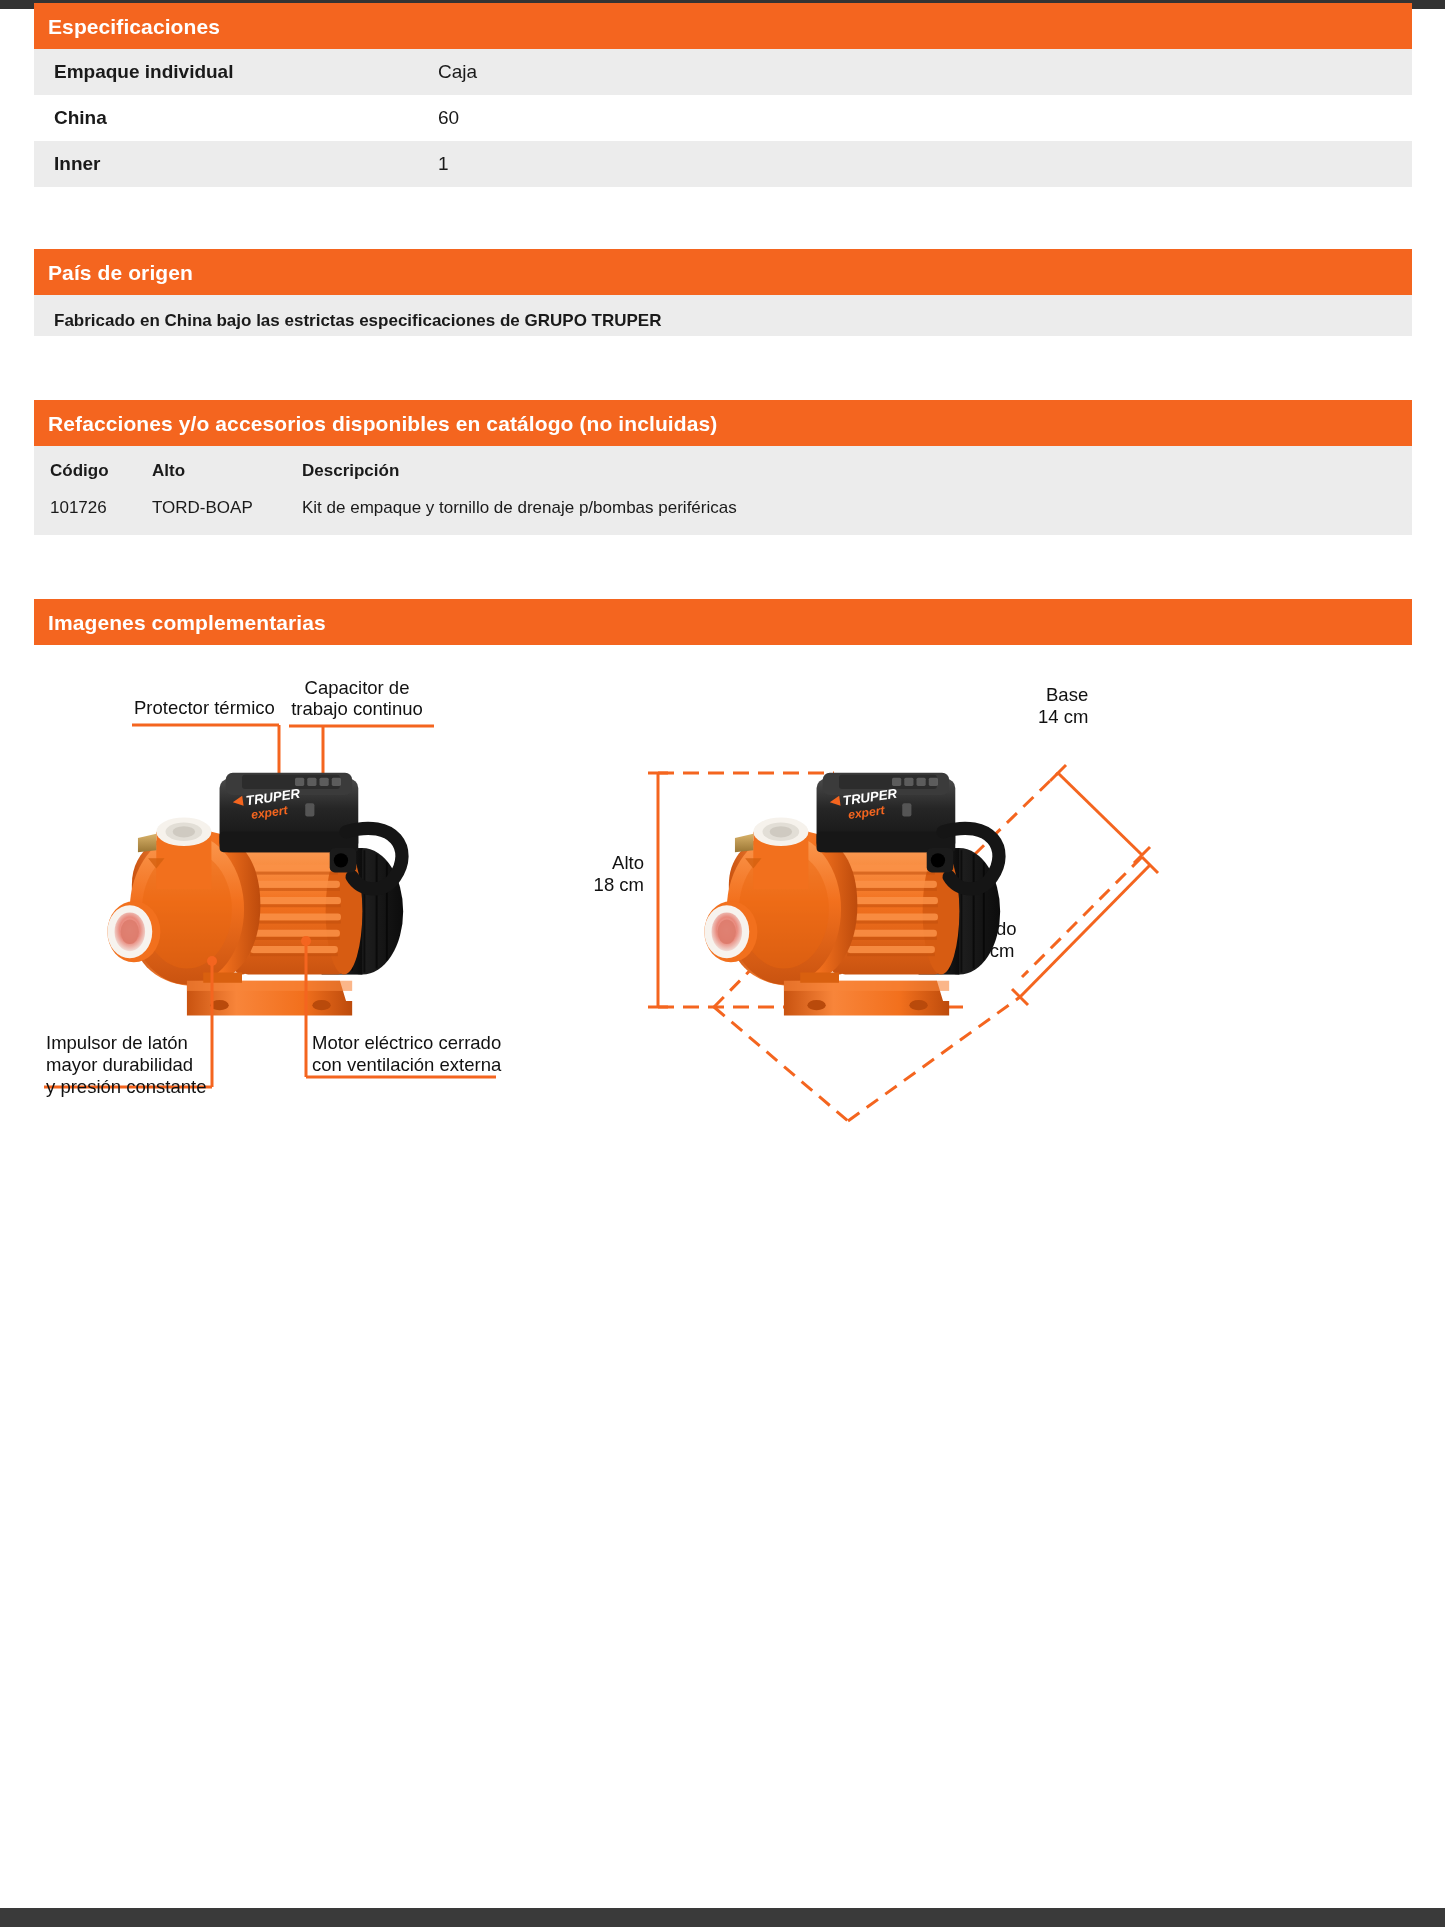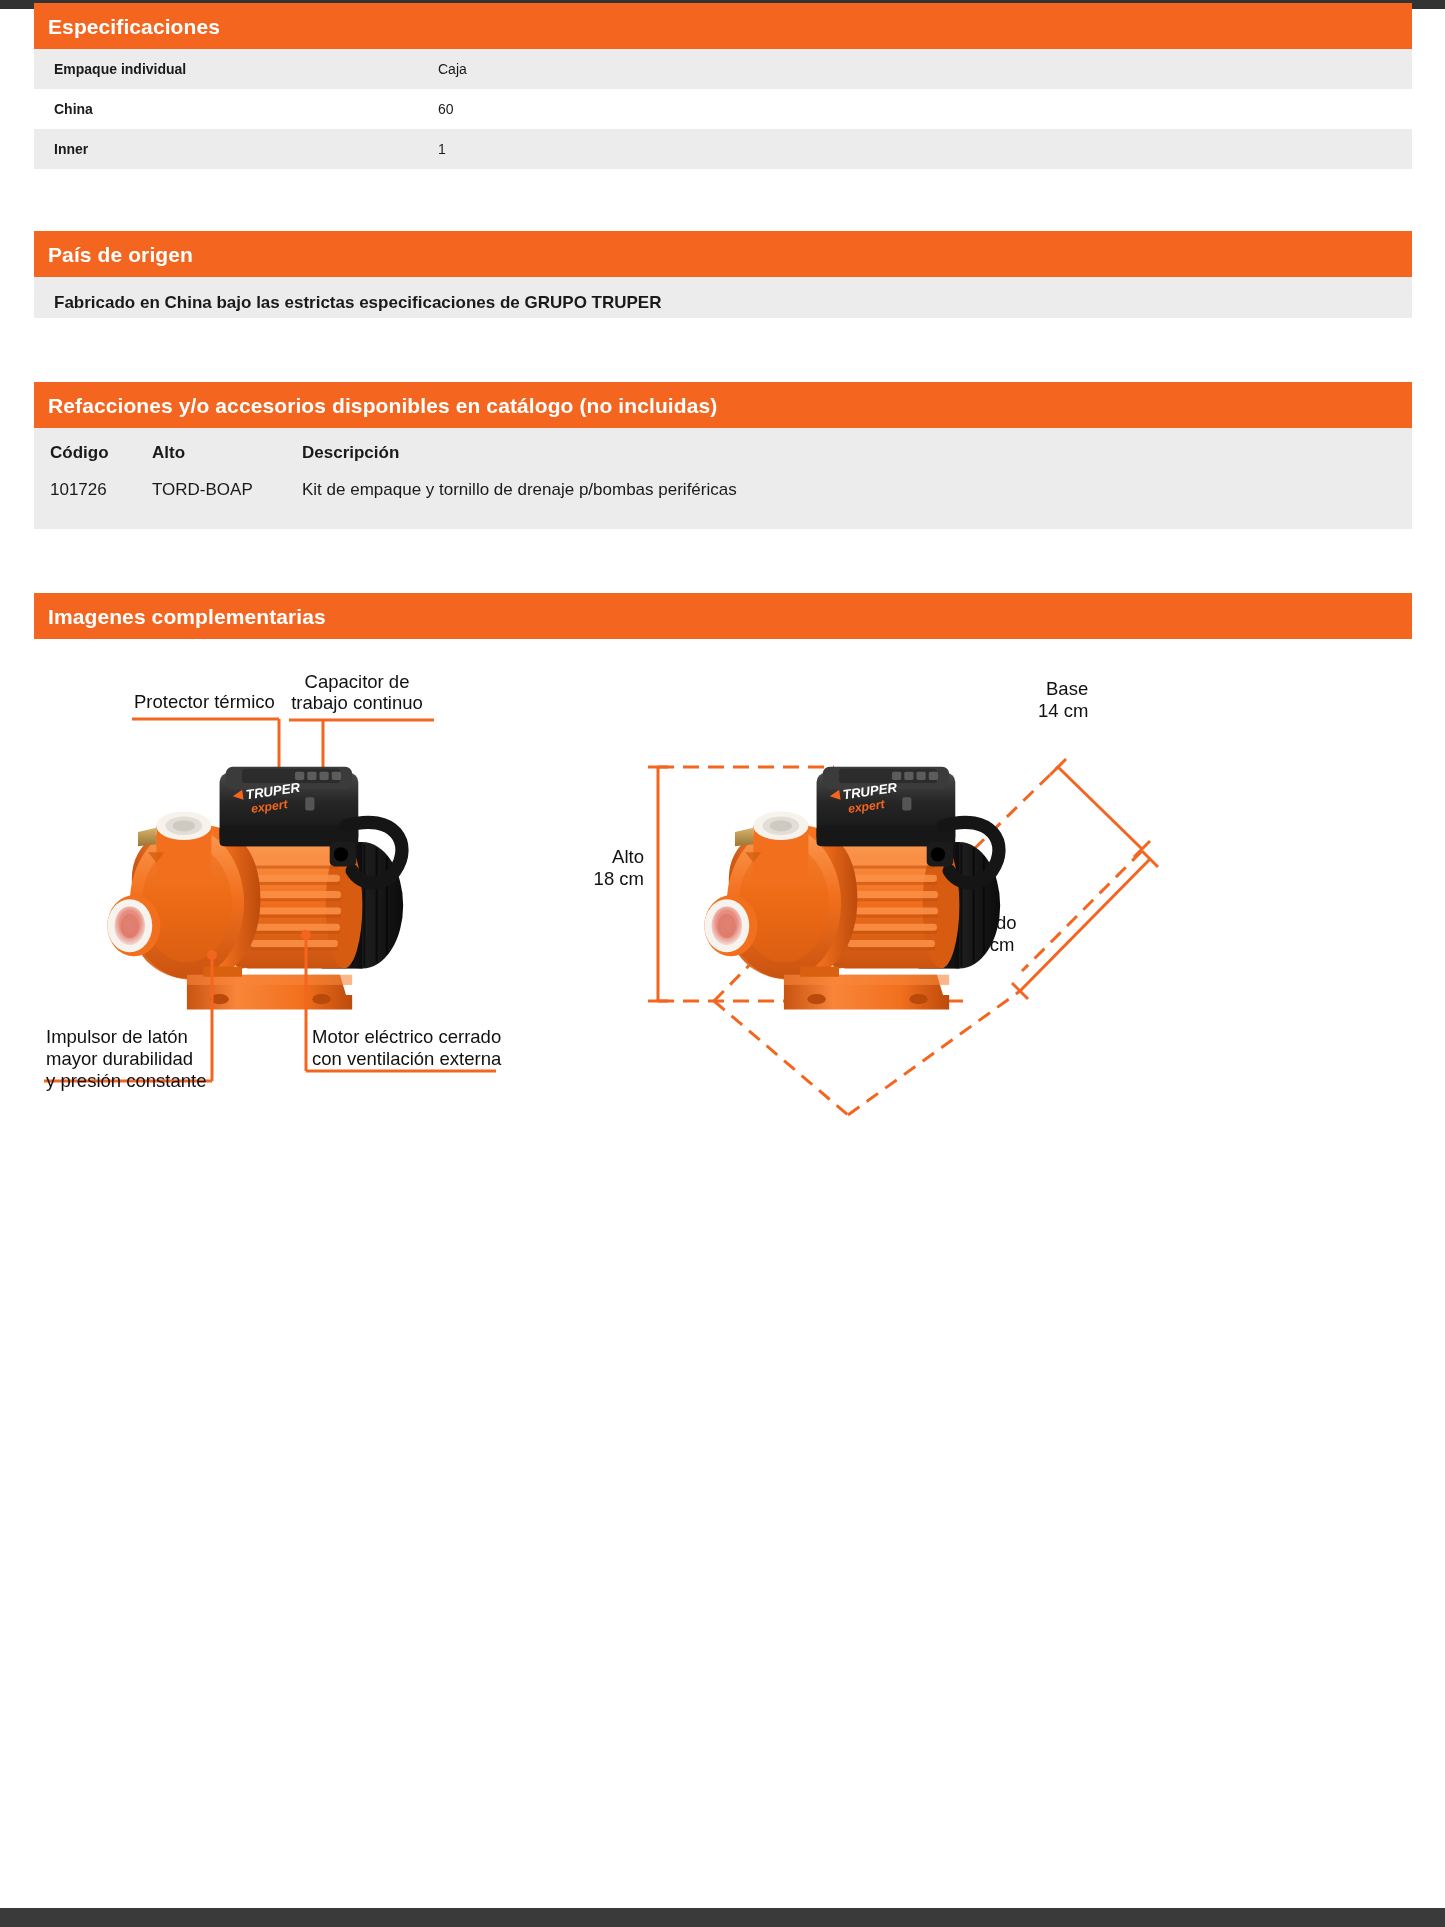--- a/index.html
+++ b/index.html
@@ -41,21 +41,21 @@
     padding: 13px 0 12px 14px;
     letter-spacing: 0.1px;
   }
 
   
   .spec-table { width: 100%; border-collapse: collapse; }
   .spec-table tr.odd td { background: #ececec; }
   .spec-table tr.even td { background: #ffffff; }
   .spec-table td {
     padding: 12px 0 12px 0;
-    font-size: 14px;
+    font-size: 19px;
     color: #1a1a1a;
     vertical-align: middle;
     height: 38px;
   }
   .spec-table td.k {
     font-weight: bold;
     width: 404px;
     padding-left: 20px;
   }
   .spec-table td.v { font-weight: normal; }
@@ -77,21 +77,21 @@
     font-size: 17px;
     font-weight: bold;
     color: #1a1a1a;
     padding: 15px 0 12px 0;
   }
   .ref-table td {
     text-align: left;
     font-size: 17px;
     font-weight: normal;
     color: #1a1a1a;
-    padding: 5px 0 29px 0;
+    padding: 5px 0 17px 0;
   }
   .ref-table .c-cod { width: 118px; padding-left: 16px; }
   .ref-table .c-cla { width: 150px; }
   .ref-table .c-des { }
 
   
   .gap-lg { height: 62px; }
   .gap-xl { height: 64px; }
 
   

